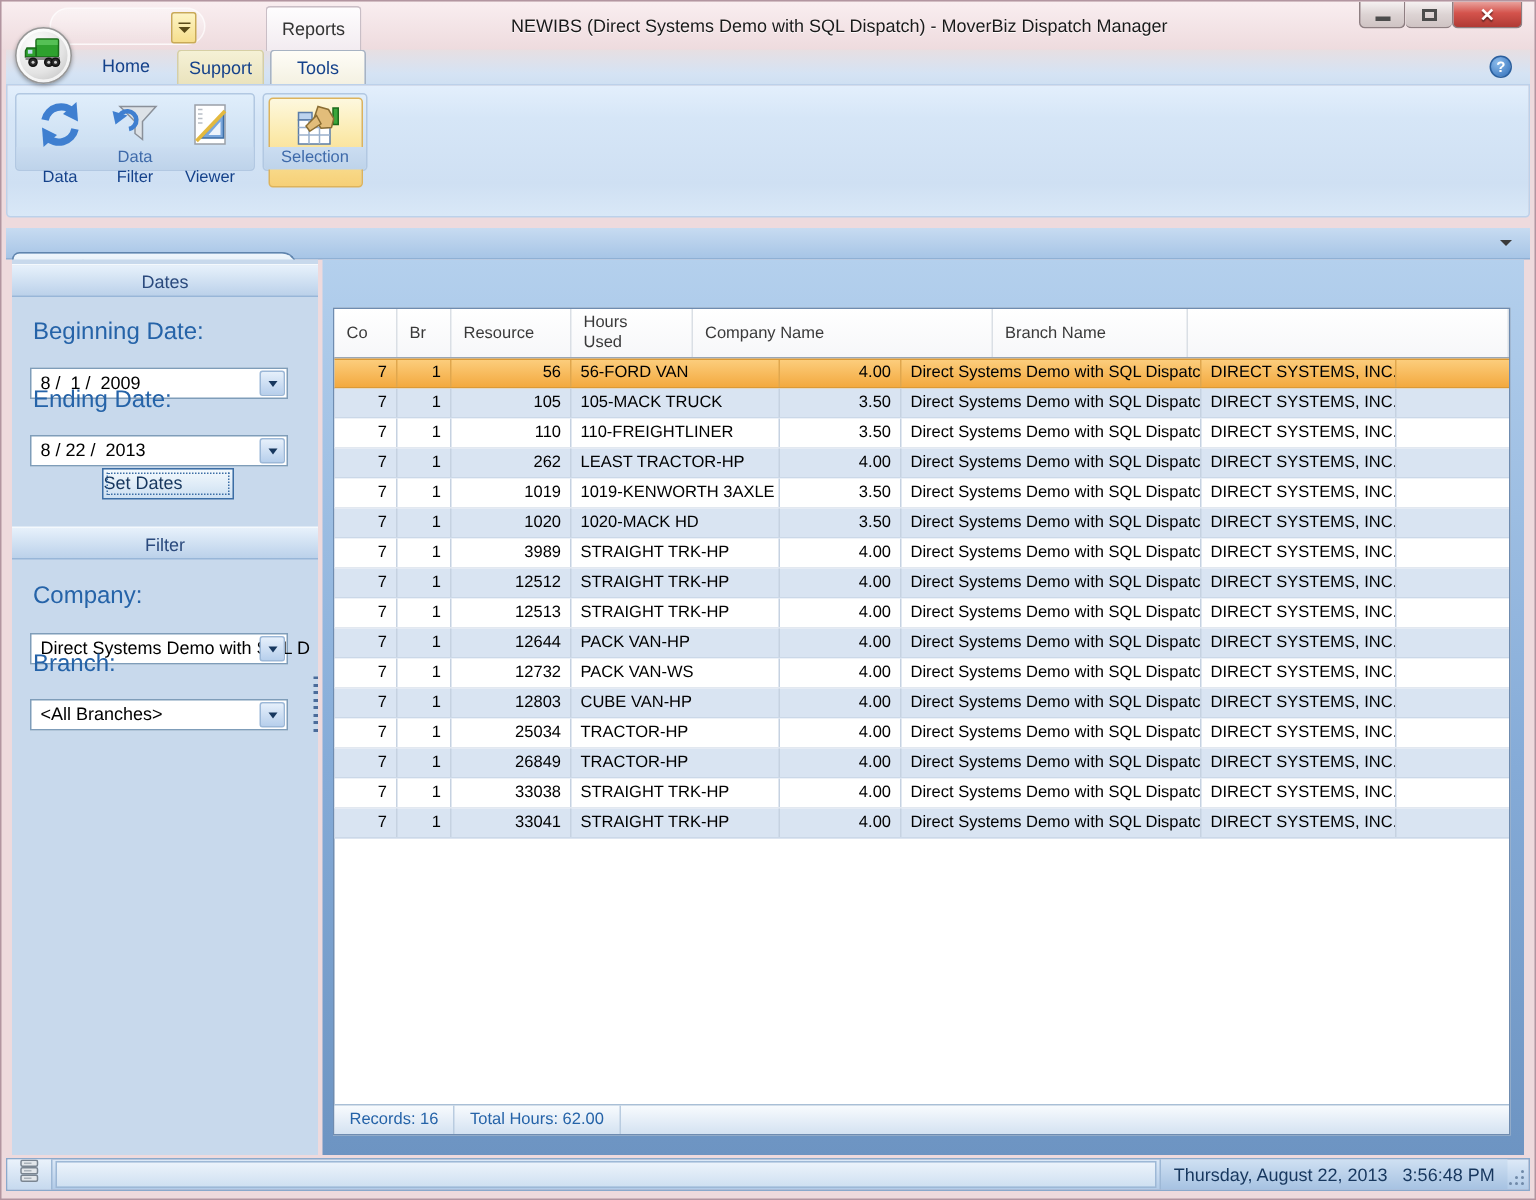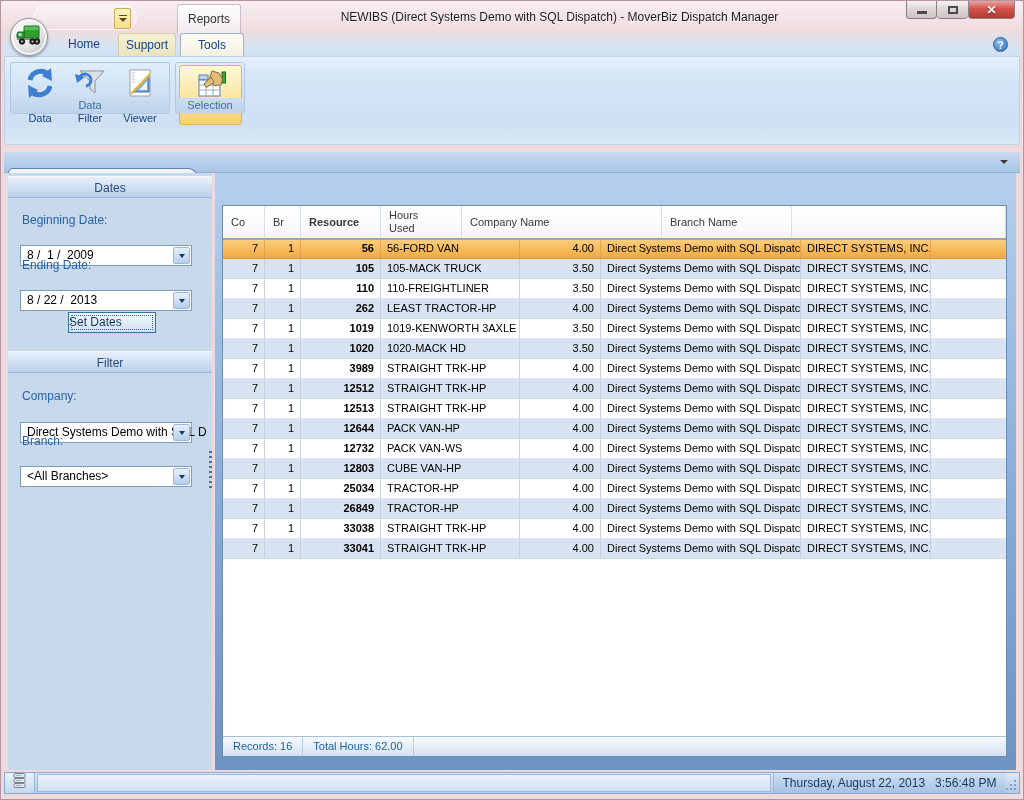--- a/index.html
+++ b/index.html
@@ -85,21 +85,21 @@
     border-radius:5px 10px 0 0; font-weight:bold; color:#17375e; font-size:12px; line-height:19px;
     padding-left:20px; }
   .doctab .closex { display:inline-block; margin-left:9px; color:#0a0a0a; font-weight:bold; font-size:11px; }
   .tablist-btn { position:absolute; right:12px; top:8px; }
 
   
   .sidebar { position:absolute; left:8px; top:173px; width:204px; height:597px; background:#c8d9ec; }
   .sb-header { position:absolute; left:0; width:204px; height:22px; text-align:center; line-height:22px;
     font-size:12px; color:#2b4a7d; background:linear-gradient(#e7f1fb,#bbd1ea);
     border-top:1px solid #f4f9fd; border-bottom:1px solid #98b6d8; }
-  .sb-label { position:absolute; left:14px; font-size:12px; color:#2563a8; white-space:nowrap; }
+  .sb-label { position:absolute; left:14px; font-size:16px; color:#2563a8; white-space:nowrap; }
   .sb-input { position:absolute; left:12px; width:172px; height:21px; background:#fff;
     border:1px solid #7f9db9; font-size:12px; color:#000;margin-top:16px; }
   .sb-input .val { position:absolute; left:6px; top:0; line-height:19px; white-space:pre; }
   .dropbtn { position:absolute; right:1px; top:1px; bottom:1px; width:17px;
     background:linear-gradient(#e6f0fb,#b7cfec); border:1px solid #9cb8d8; border-radius:2px;
     display:flex; align-items:center; justify-content:center; }
   .dropbtn .tri-down { border-left-width:3.5px; border-right-width:3.5px; border-top-width:4px; border-top-color:#17375e; }
   .setdates { position:absolute; left:60px; width:88px; height:21px; line-height:19px;
     font-size:12px; color:#17375e; background:linear-gradient(#f3f9fd,#cde0f2);
     border:1px solid #3c6ea5; outline:1px dotted #3c6ea5; outline-offset:-4px; }
@@ -117,21 +117,21 @@
     padding:0 8px; border-right:1px solid #dadfe5; white-space:pre-line; line-height:13px; }
   .grow { display:flex; height:20px; font-size:11px; color:#000; background:#fff;
     border-bottom:1px solid #e2e8f0; }
   .grow.alt { background:#d9e4f2; border-bottom-color:#cbd8e8; }
   .grow.sel { background:linear-gradient(#fccd7c,#f3a93f); border-top:1px solid #db9a36;
     border-bottom:1px solid #db9a36; }
   .gc { padding:0 6px; line-height:18px; overflow:hidden; white-space:nowrap;
     border-right:1px solid #c6d2e1; }
   .grow.sel .gc { border-right-color:#e0a74e; line-height:17px; }
   .c0{width:42px; text-align:right;} .c1{width:36px; text-align:right;}
-  .c2{width:80px; text-align:right;font-weight:bold;} .c3{width:139px;}
+  .c2{width:80px; text-align:right;} .c3{width:139px;}
   .c4{width:81px; text-align:right;} .c5{width:200px;}
   .c6{width:130px;} .c7{flex:1; border-right:none;}
   .ghead .c0,.ghead .c1,.ghead .c2,.ghead .c4 { text-align:left; justify-content:flex-start; }
   .gfoot { position:absolute; left:0; right:0; bottom:0; height:20px; display:flex;
     background:linear-gradient(#f8fbfe,#d4e2f1); border-top:1px solid #a9bfd6;
     font-size:11px; color:#2563a8; }
   .fseg { padding:0 10px; line-height:19px; border-right:1px solid #b9cce0; white-space:nowrap; }
 
   
   .statusbar { position:absolute; left:4px; top:772px; width:1016px; height:22px; display:flex;

